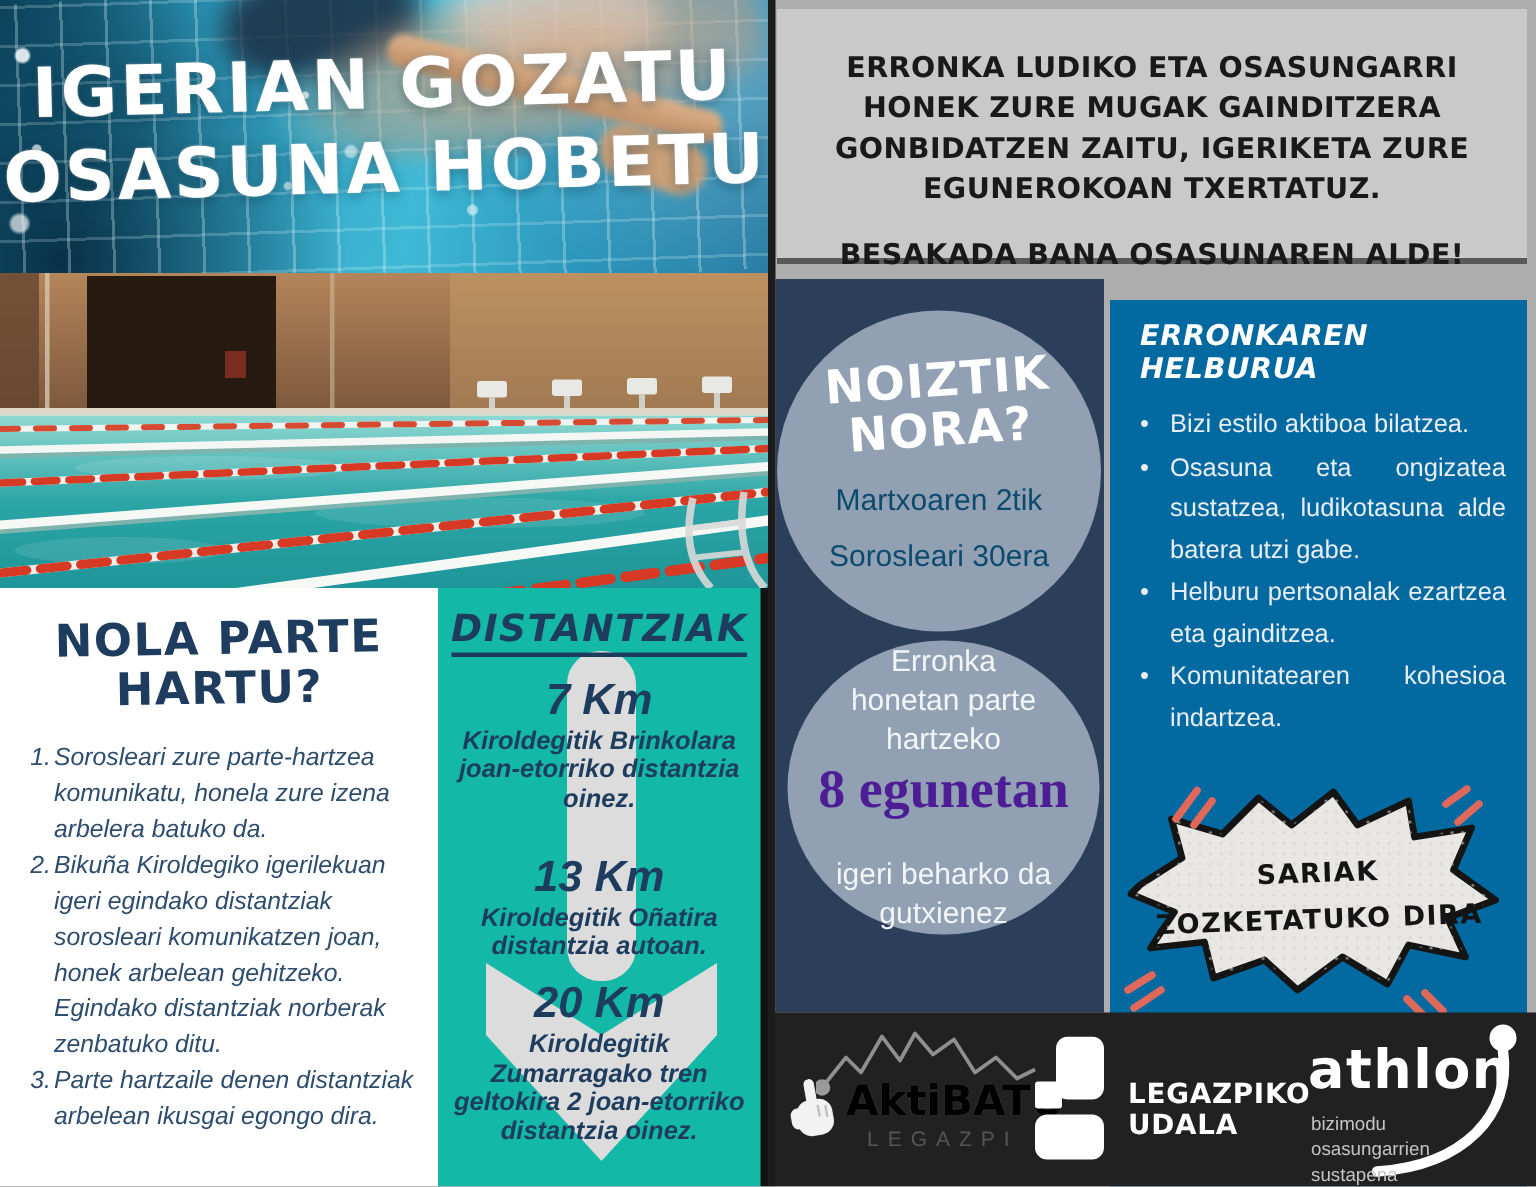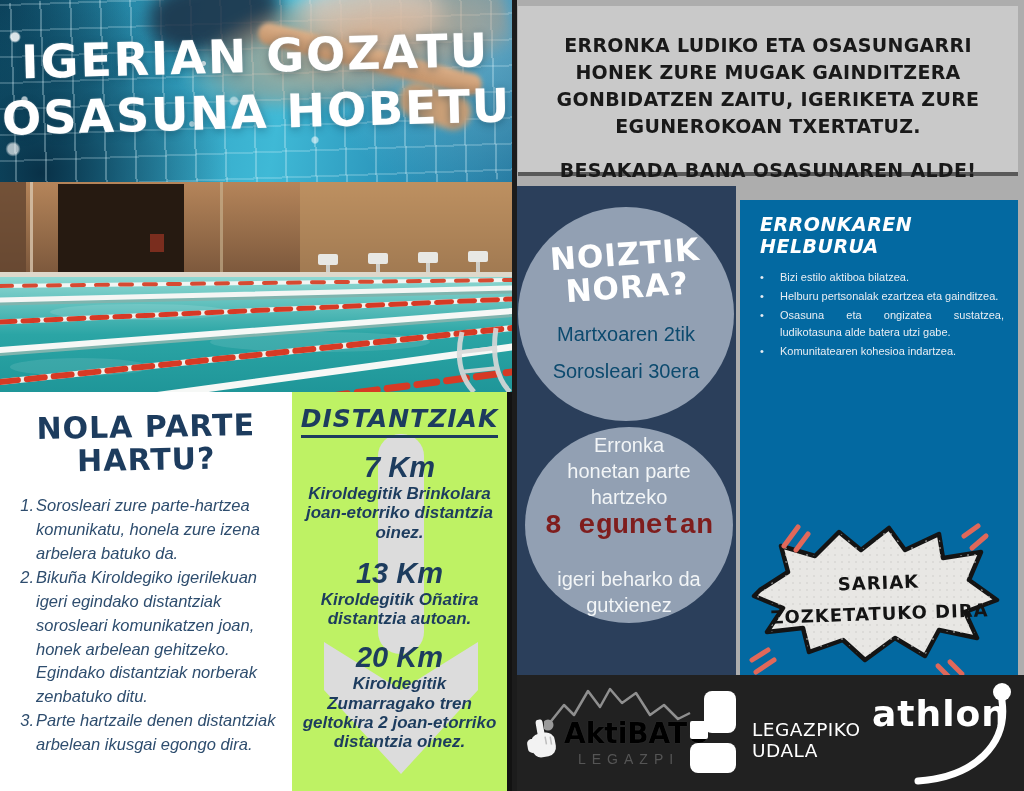--- a/index.html
+++ b/index.html
@@ -54,30 +54,30 @@
     font-family:"DejaVu Sans", sans-serif; font-weight:bold; font-size:30px; line-height:1.1;
     letter-spacing:1px; transform:rotate(-1deg); }
   .steps { list-style:none; margin:18px 6px 0 12px; color:#2e4d6e; font-style:italic;
     font-size:16.5px; line-height:1.45; }
   .steps li { display:flex; }
   .steps .n { flex:0 0 24px; text-align:right; padding-right:2px; }
   .steps .t { flex:1; }
 
   
   .distances { position:absolute; left:292px; top:392px; width:220px; height:399px;
-    background:#bef264; border-right:5px solid #121212; overflow:hidden; }
+    background:#14b8a6; border-right:5px solid #121212; overflow:hidden; }
   .dist-arrow { position:absolute; left:0; top:0; }
   .dist-content { position:relative; z-index:2; text-align:center; color:#1d3c5e; }
   .dist-head { display:inline-block; margin-top:12px; font-family:"DejaVu Sans", sans-serif;
     font-weight:bold; font-style:italic; font-size:25px; letter-spacing:1px;
     border-bottom:3px solid #1d3c5e; padding-bottom:2px; }
   .dist-item { margin-top:14px;font-style:italic; }
   .dist-item .km { font-size:29px; font-weight:bold; line-height:1.05; }
   .dist-item .desc { max-width:196px; margin:2px auto 0; font-size:17px; font-weight:bold; line-height:1.12; }
-  .dist-item.d2 { margin-top:16px; }
+  .dist-item.d2 { margin-top:28px; }
   .dist-item.d3 { }
 
   
   .right-col { position:absolute; left:512px; top:0; width:512px; height:791px; background:#adadad; }
   .v-border { position:absolute; left:0; top:0; width:5px; height:791px; background:#1c1c1c; z-index:6; }
 
   .intro-box { position:absolute; left:6px; top:6px; width:500px; height:166px; background:#c9c9c9;
     box-shadow:0 4px 0 rgba(45,45,45,.65); padding:26px 14px 0; text-align:center;
     font-family:"DejaVu Sans", sans-serif; font-weight:bold; color:#191919;
     font-size:19px; line-height:1.42; letter-spacing:.3px; }
@@ -86,47 +86,47 @@
   .panel-when { position:absolute; left:5px; top:186px; width:219px; height:489px; background:#2b3f5b; }
   .circle { border-radius:50%; background:#92a0b3; display:flex; flex-direction:column;
     align-items:center; justify-content:center; text-align:center; }
   .circle-when { position:absolute; left:1px; top:21px; width:216px; height:214px; }
   .when-head { font-family:"DejaVu Sans", sans-serif; font-weight:bold; color:#fff;
     font-size:31px; line-height:1.05; letter-spacing:1px; transform:rotate(-4deg); }
   .when-dates { margin-top:13px; color:#0c4a6e; font-size:20px; line-height:1.85; }
   .circle-challenge { position:absolute; left:8px; top:241px; width:208px; height:196px;
     color:#f2f5f7; font-size:20px; line-height:1.3; }
   .challenge-pre { max-width:145px; }
-  .challenge-highlight { font-size:28px; font-weight:bold; color:#7f1d1d; line-height:1.12;
-    font-family:Liberation Mono, monospace; }
+  .challenge-highlight { font-size:36px; font-weight:bold; color:#4c1d95; line-height:1.12;
+    font-family:Liberation Serif, serif; }
   .challenge-post { max-width:190px;margin-top:24px; }
 
   .panel-goals { position:absolute; left:228px; top:200px; width:278px; height:603px; background:#0369a1; }
   .goals-head { margin:13px 0 0 20px; color:#fff; font-family:"DejaVu Sans", sans-serif;
     font-weight:bold; font-style:italic; font-size:19px; letter-spacing:.5px; }
-  .goals { list-style:none; margin:12px 14px 0 20px; color:#e8edf3; font-size:11px; line-height:1.62; }
+  .goals { list-style:none; margin:12px 14px 0 20px; color:#e8edf3; font-size:17px; line-height:1.62; }
   .goals li { position:relative; padding-left:20px; text-align:justify; margin-bottom:1px; }
   .goals li::before { content:"•"; position:absolute; left:0; top:0; }
   .burst-wrap { position:absolute; left:2px; top:318px; width:274px; height:168px; }
   .burst-text { position:absolute; left:20px; top:36px; width:234px; height:90px; z-index:3;
     display:flex; flex-direction:column; align-items:center; justify-content:center;
     font-family:"DejaVu Sans", sans-serif; font-weight:bold; color:#141414; font-size:18px;
     line-height:1.7; letter-spacing:1px; transform:rotate(-2deg); text-align:center; }
 
   
   .footer { position:absolute; left:0; top:675px; width:512px; height:116px; background:#212121; z-index:5; }
   .logo-aktibatu { position:absolute; left:10px; top:6px; width:180px; height:104px; }
   .akt-mountain { position:absolute; left:22px; top:4px; }
   .akt-hand { position:absolute; left:2px; top:38px; transform:rotate(-10deg); }
   .akt-name { position:absolute; left:42px; top:36px; font-size:28px; font-weight:bold; color:#000;
     text-shadow:0 0 1px rgba(255,255,255,.18); font-family:"DejaVu Sans", sans-serif; }
   .akt-sub { position:absolute; left:56px; top:70px; font-size:14px; letter-spacing:6px; color:#555; }
   .logo-udala { position:absolute; left:176px; top:14px; width:170px; height:92px; }
   .udala-mark { position:absolute; left:2px; top:2px; }
-  .udala-text { position:absolute; left:64px; top:30px; color:#fff; font-weight:normal;
+  .udala-text { position:absolute; left:64px; top:30px; color:#fff; font-weight:bold;
     font-size:18.5px; line-height:1.15; font-family:"DejaVu Sans", sans-serif; letter-spacing:.5px; }
   .logo-athlon { position:absolute; left:354px; top:6px; width:150px; height:106px; }
   .ath-name { position:absolute; left:6px; top:12px; color:#fff; font-weight:bold; font-size:36px;
     font-family:"DejaVu Sans", sans-serif; letter-spacing:1px; }
   .ath-swoosh { position:absolute; left:0; top:0; }
   .ath-sub { position:absolute; left:8px; top:60px; color:#c4c4c4; font-size:12.5px; line-height:1.35; }
 </style>
 </head>
 <body>
 
@@ -271,22 +271,22 @@
         <div class="challenge-pre">Erronka honetan parte hartzeko</div>
         <div class="challenge-highlight">8 egunetan</div>
         <div class="challenge-post">igeri beharko da gutxienez</div>
       </div>
     </div>
 
     <div class="panel-goals">
       <div class="goals-head">ERRONKAREN HELBURUA</div>
       <ul class="goals">
         <li>Bizi estilo aktiboa bilatzea.</li>
+        <li>Osasuna eta ongizatea sustatzea, ludikotasuna alde batera utzi gabe.</li>
         <li>Helburu pertsonalak ezartzea eta gainditzea.</li>
-        <li>Osasuna eta ongizatea sustatzea, ludikotasuna alde batera utzi gabe.</li>
         <li>Komunitatearen kohesioa indartzea.</li>
       </ul>
       <div class="burst-wrap">
         <svg width="274" height="168" viewBox="0 0 274 168">
           <defs>
             <pattern id="dots" width="7" height="7" patternUnits="userSpaceOnUse">
               <circle cx="2" cy="2" r="1.1" fill="#cfcecb"></circle>
             </pattern>
           </defs>
           <g>
@@ -343,16 +343,21 @@
           <div>UDALA</div>
         </div>
       </div>
 
       <div class="logo-athlon">
         <div class="ath-name">athlon</div>
         <svg class="ath-swoosh" width="150" height="106" viewBox="0 0 150 106">
           <path d="M52,100 C110,96 142,62 136,20" fill="none" stroke="#ffffff" stroke-width="7" stroke-linecap="round"></path>
           <circle cx="136" cy="11" r="9" fill="#ffffff"></circle>
         </svg>
+        <div class="ath-sub">
+          <div>bizimodu</div>
+          <div>osasungarrien</div>
+          <div>sustapena</div>
+        </div>
       </div>
     </div>
   </div>
 </div>
 
 </body></html>

